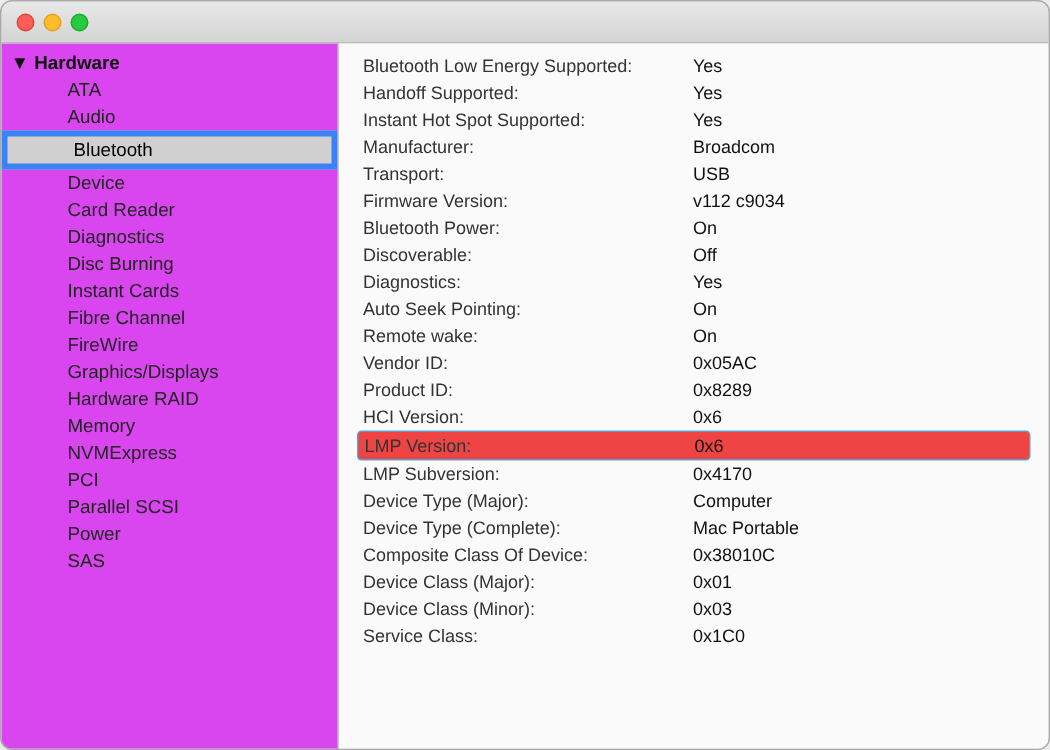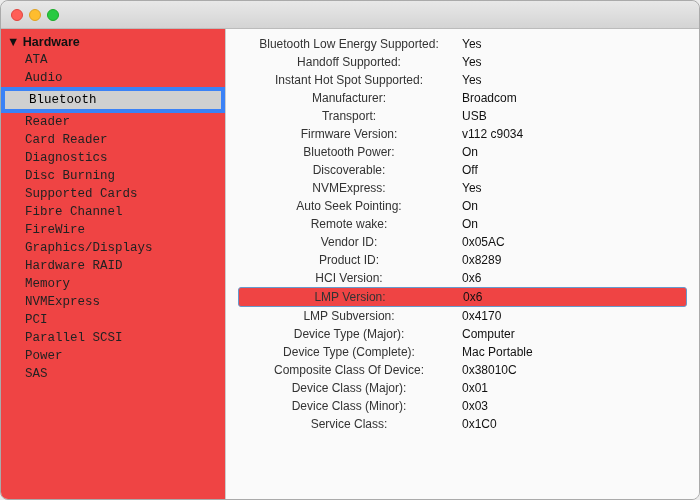--- a/index.html
+++ b/index.html
@@ -43,21 +43,21 @@
       font-size: 13px;
       font-weight: 600;
       color: #333;
     }
     .main-content {
       display: flex;
       height: 472px;
     }
     .sidebar {
       width: 225px;
-      background: #ef4444;
+      background: #d946ef;
       border-right: 1px solid #ccc;
       overflow-y: auto;
       padding: 4px 0;
       flex-shrink: 0;
     }
     .sidebar-item {
       padding: 2px 8px 2px 16px;
       cursor: pointer;
       color: #222;
       font-size: 12.5px;
@@ -68,22 +68,21 @@
       border: 4px solid #3b82f6;
       color: #000;
       font-weight: 500;
     }
     .sidebar-item.parent {
       font-weight: 600;
       color: #111;
       padding-left: 6px;
     }
     .sidebar-item.child {
-      padding-left: 24px;
-      font-family: Liberation Mono, monospace;
+      padding-left: 44px;
     }
     .detail-panel {
       flex: 1;
       overflow-y: auto;
       padding: 6px 12px;
       background: #fafafa;
     }
     .detail-row {
       display: flex;
       padding: 2px 4px;
@@ -92,21 +91,21 @@
       align-items: baseline;
     }
     .detail-row.highlighted {
       background: #ef4444;
       border: 1.5px solid #6699cc;
       border-radius: 3px;
     }
     .detail-label {
       color: #333;
       min-width: 220px;
-      text-align: center;
+      text-align: left;
       padding-right: 6px;
       font-size: 12px;
     }
     .detail-value {
       color: #111;
       font-size: 12px;
     }
   </style>
 </head>
 <body>
@@ -119,25 +118,25 @@
   </div>
   <span class="title-text"></span>
 </div>
 
 <div class="main-content">
   <div class="sidebar" id="sidebar-container">
   <div class="sidebar-item parent">▼ Hardware</div>
       <div class="sidebar-item child">ATA</div>
       <div class="sidebar-item child">Audio</div>
       <div class="sidebar-item child selected">Bluetooth</div>
-      <div class="sidebar-item child">Reader</div>
+      <div class="sidebar-item child">Device</div>
       <div class="sidebar-item child">Card Reader</div>
       <div class="sidebar-item child">Diagnostics</div>
       <div class="sidebar-item child">Disc Burning</div>
-      <div class="sidebar-item child">Supported Cards</div>
+      <div class="sidebar-item child">Instant Cards</div>
       <div class="sidebar-item child">Fibre Channel</div>
       <div class="sidebar-item child">FireWire</div>
       <div class="sidebar-item child">Graphics/Displays</div>
       <div class="sidebar-item child">Hardware RAID</div>
       <div class="sidebar-item child">Memory</div>
       <div class="sidebar-item child">NVMExpress</div>
       <div class="sidebar-item child">PCI</div>
       <div class="sidebar-item child">Parallel SCSI</div>
       <div class="sidebar-item child">Power</div>
       <div class="sidebar-item child">SAS</div>
@@ -169,21 +168,21 @@
       </div>
       <div class="detail-row">
         <span class="detail-label">Bluetooth Power:</span>
         <span class="detail-value">On</span>
       </div>
       <div class="detail-row">
         <span class="detail-label">Discoverable:</span>
         <span class="detail-value">Off</span>
       </div>
       <div class="detail-row">
-        <span class="detail-label">NVMExpress:</span>
+        <span class="detail-label">Diagnostics:</span>
         <span class="detail-value">Yes</span>
       </div>
       <div class="detail-row">
         <span class="detail-label">Auto Seek Pointing:</span>
         <span class="detail-value">On</span>
       </div>
       <div class="detail-row">
         <span class="detail-label">Remote wake:</span>
         <span class="detail-value">On</span>
       </div>

